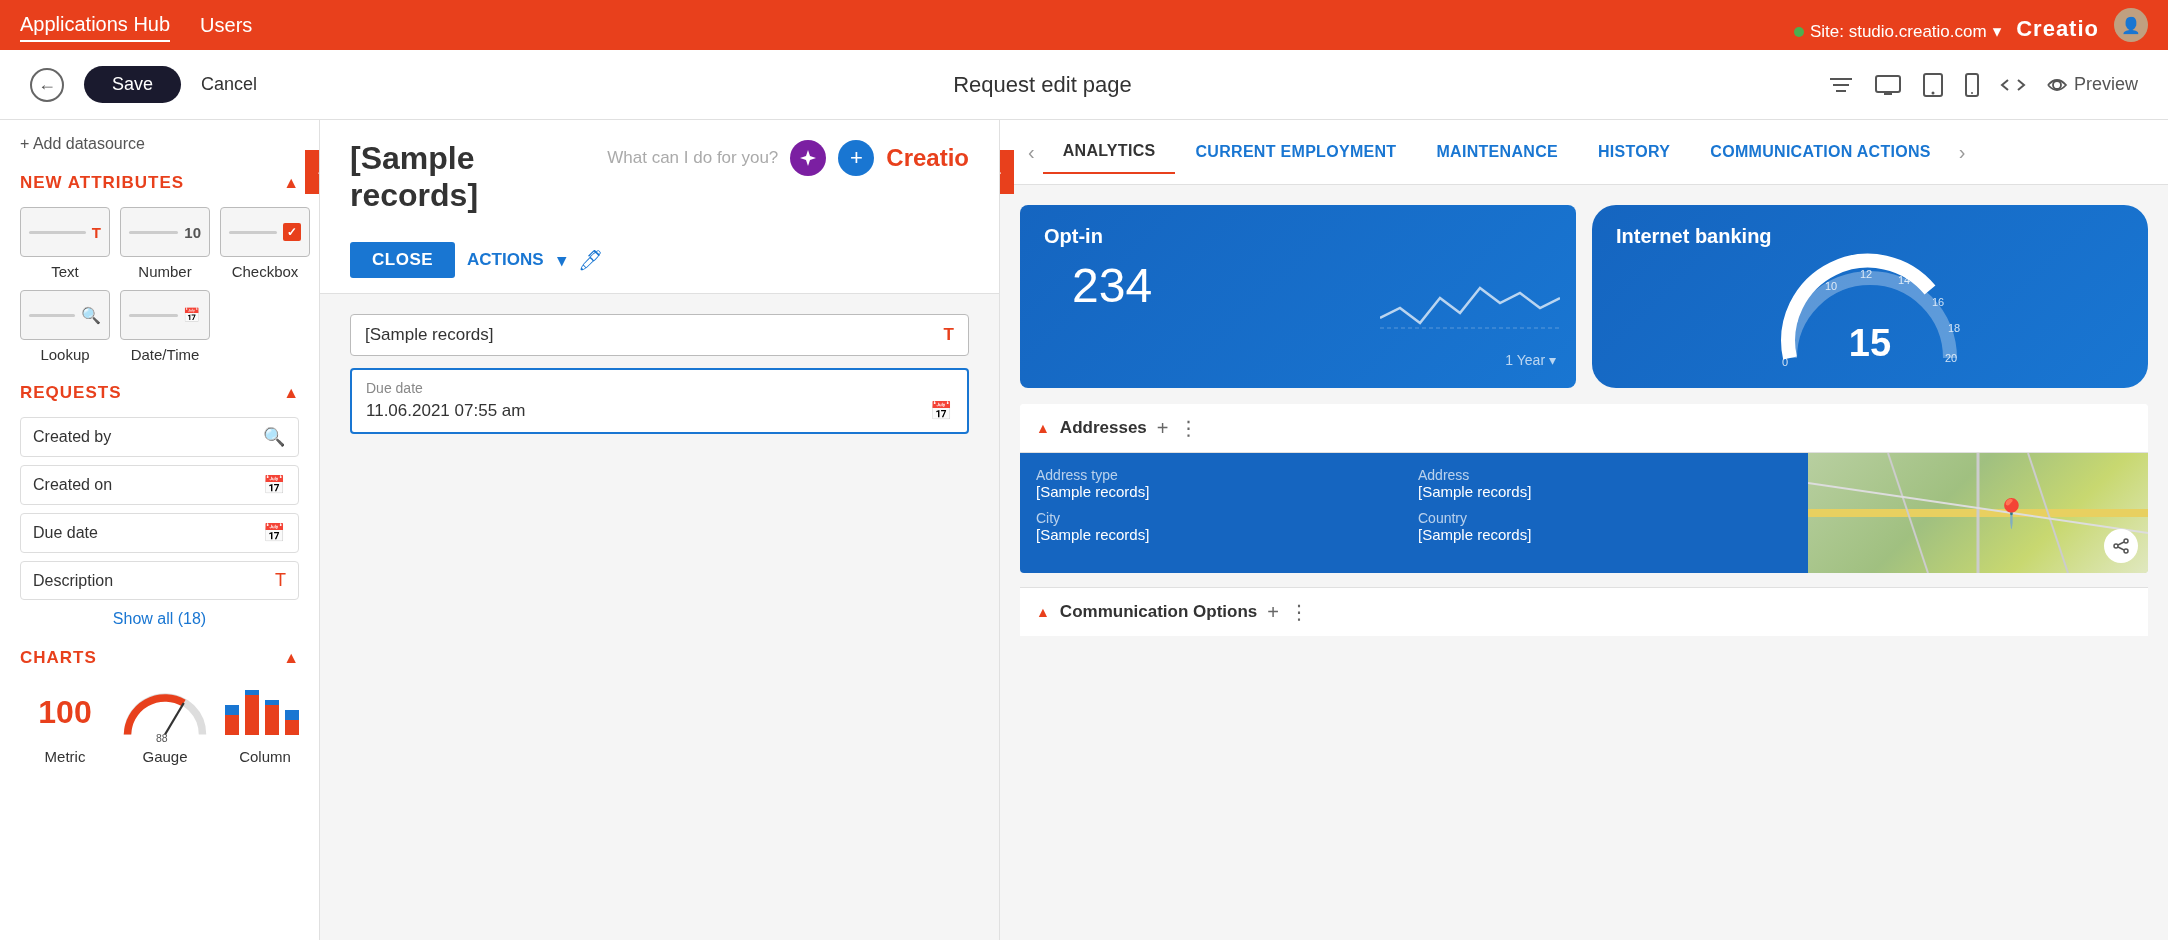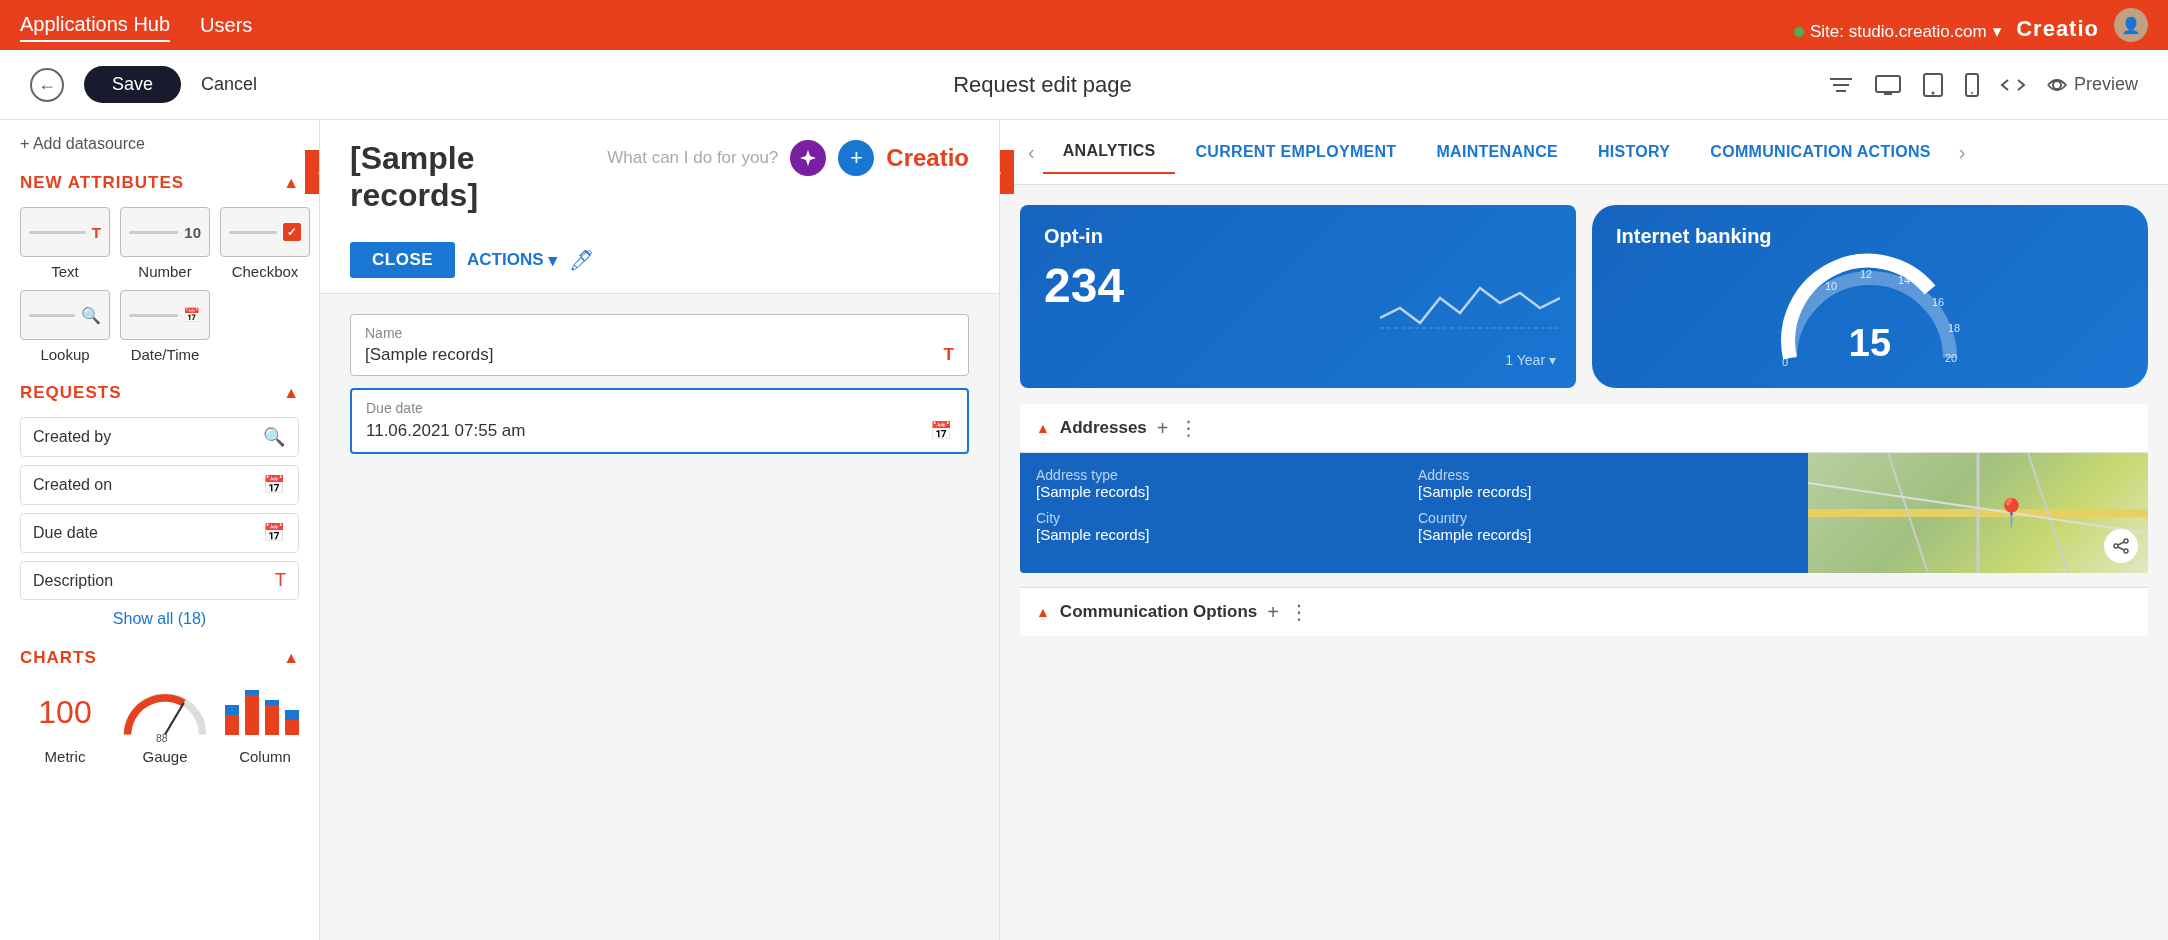--- a/index.html
+++ b/index.html
@@ -275,21 +275,21 @@
       display: flex; align-items: center; justify-content: center;
       font-size: 13px;
     }
     .chart-label {
       font-size: 15px;
       color: #333;
     }
     .metric-value {
       color: #e8401c;
       font-size: 32px;
-      font-weight: normal;
+      font-weight: bold;
     }
 
     
     .content-area {
       flex: 1;
       display: flex;
       gap: 0;
       overflow: hidden;
     }
 
@@ -323,21 +323,21 @@
       padding: 8px 22px;
       font-size: 17px;
       font-weight: 600;
       border-radius: 3px;
       cursor: pointer;
       letter-spacing: 0.5px;
     }
     .actions-btn {
       display: flex;
       align-items: center;
-      gap: 5px;
+      gap: 14px;
       color: #1976d2;
       font-size: 17px;
       font-weight: 600;
       cursor: pointer;
       background: transparent;
       border: none;
     }
     .pin-icon {
       color: #1976d2;
       font-size: 20px;
@@ -455,22 +455,23 @@
       position: relative;
       overflow: hidden;
     }
     .metric-card-title {
       font-size: 20px;
       font-weight: 600;
       margin-bottom: 10px;
     }
     .metric-card-value {
       font-size: 48px;
-      font-weight: bold;
+      font-weight: normal;
       margin-top: auto;
+      margin-left: 28px;
     }
     .metric-card-period {
       position: absolute;
       bottom: 20px;
       right: 20px;
       font-size: 14px;
       color: rgba(255,255,255,0.7);
     }
 
     
@@ -812,21 +813,20 @@
           <button class="actions-btn">
             <span>ACTIONS</span>
             <span>▾</span>
           </button>
           <span class="pin-icon">🖊</span>
         </div>
       </div>
 
       <div class="form-body">
         <div class="form-field-group">
-          <div class="form-field-label">Name</div>
           <div class="form-field-value">
             <span>[Sample records]</span>
             <span style="color:#e8401c;font-weight:bold;">T</span>
           </div>
         </div>
         <div class="form-field-group form-field-selected">
           <div class="form-field-label">Due date</div>
           <div class="form-field-value">
             <span>11.06.2021 07:55 am</span>
             <span style="font-size:18px;">📅</span>

